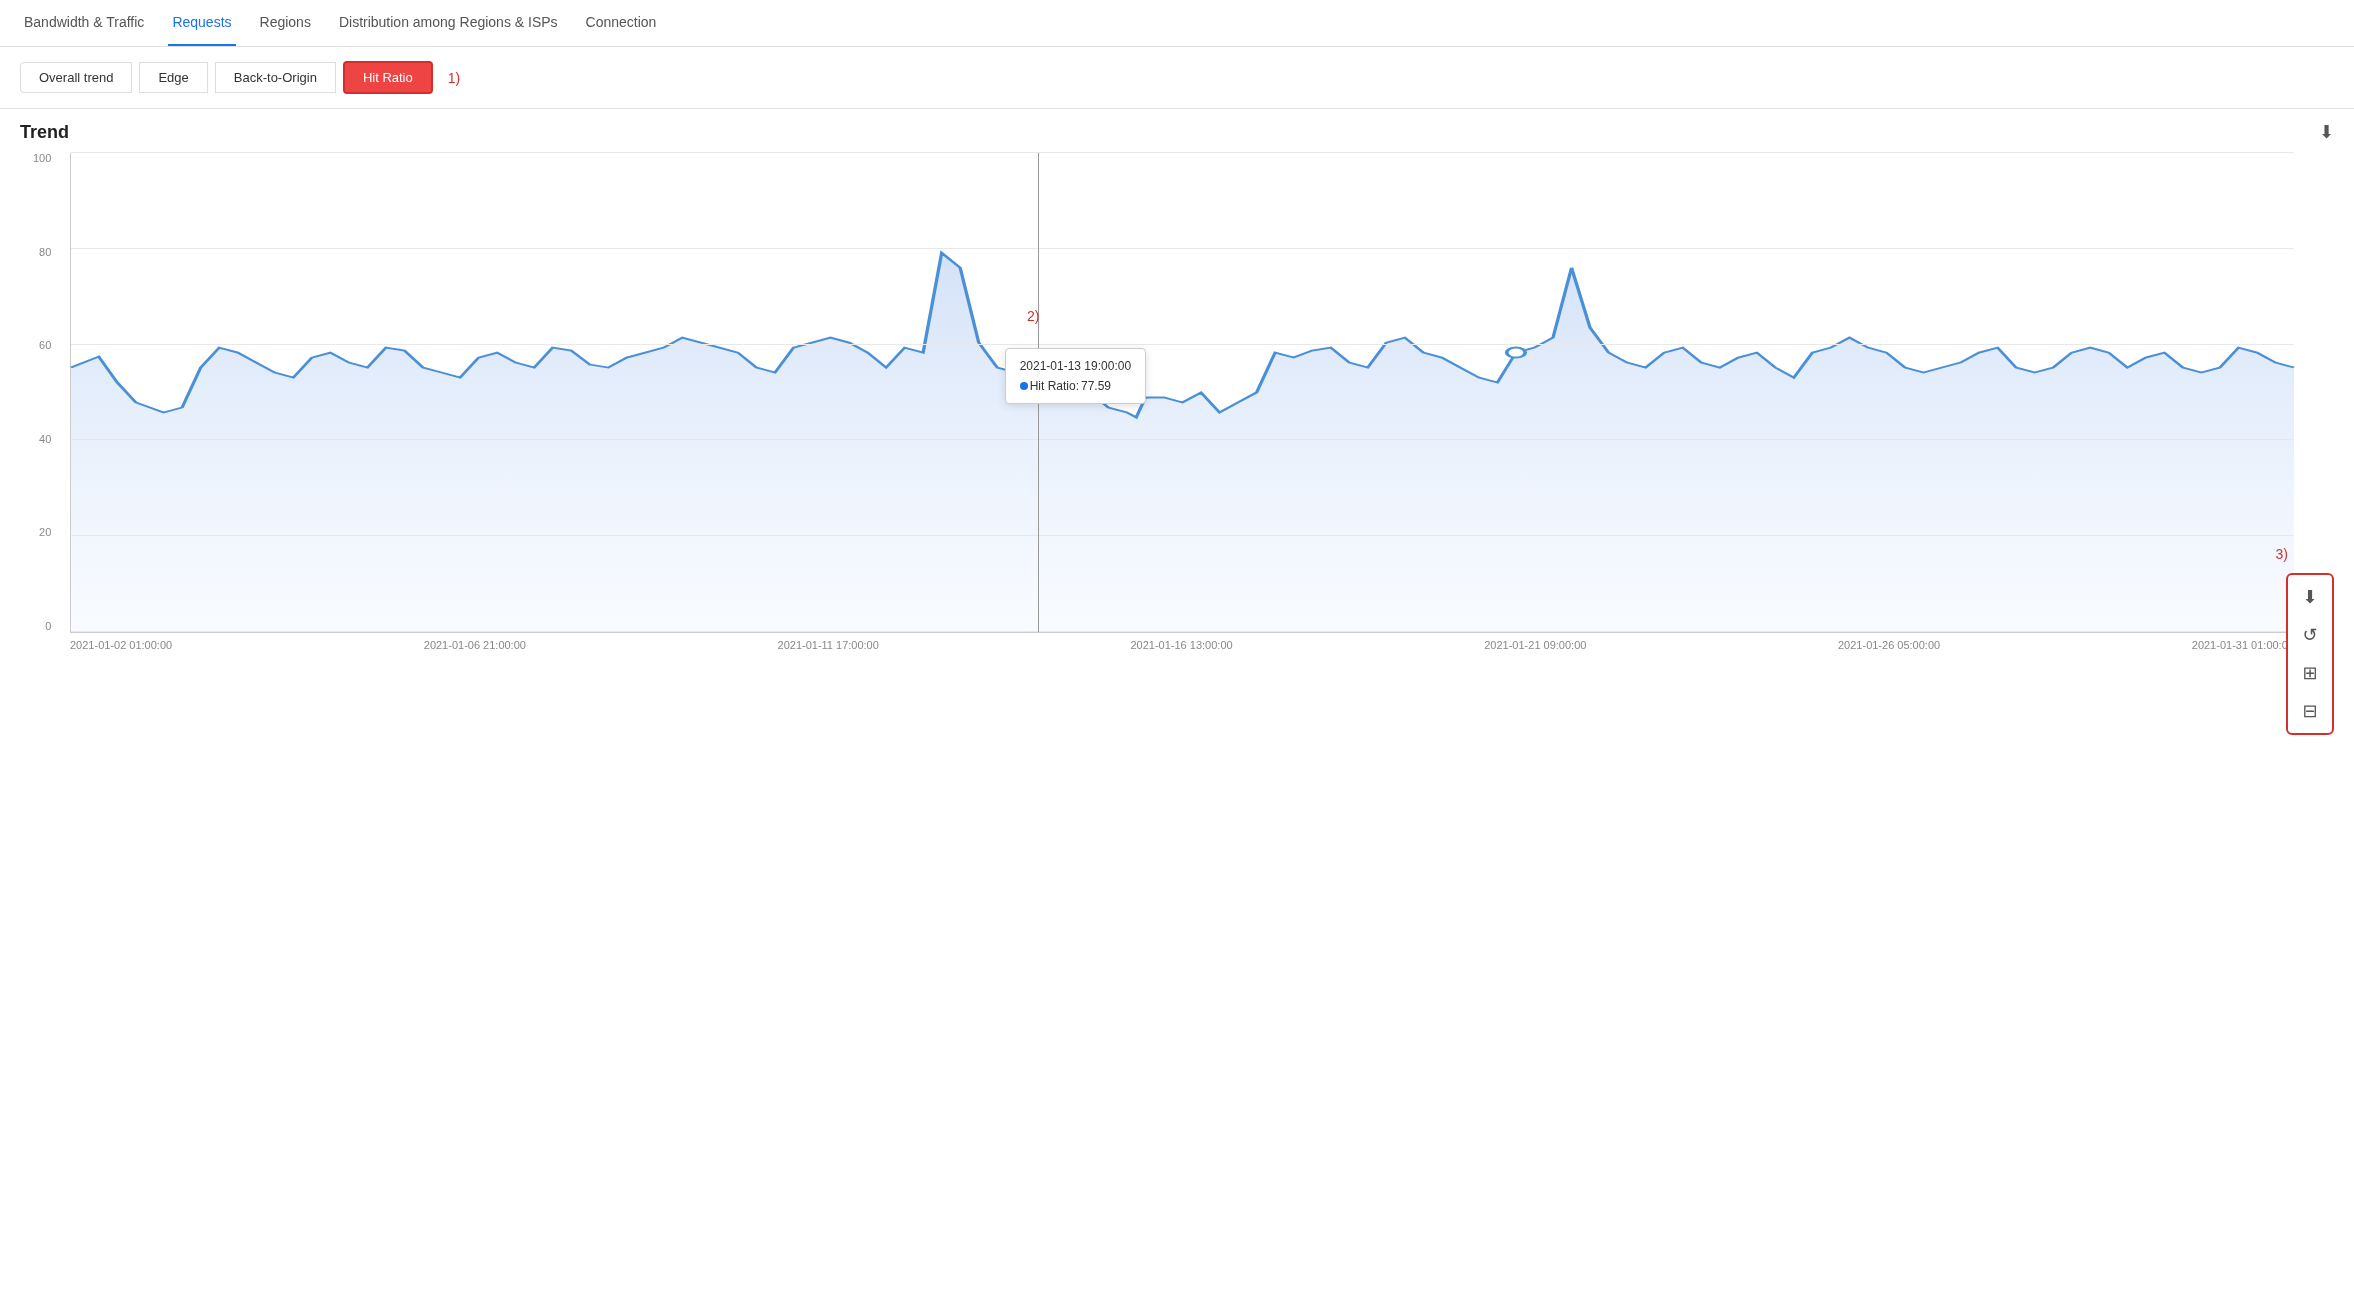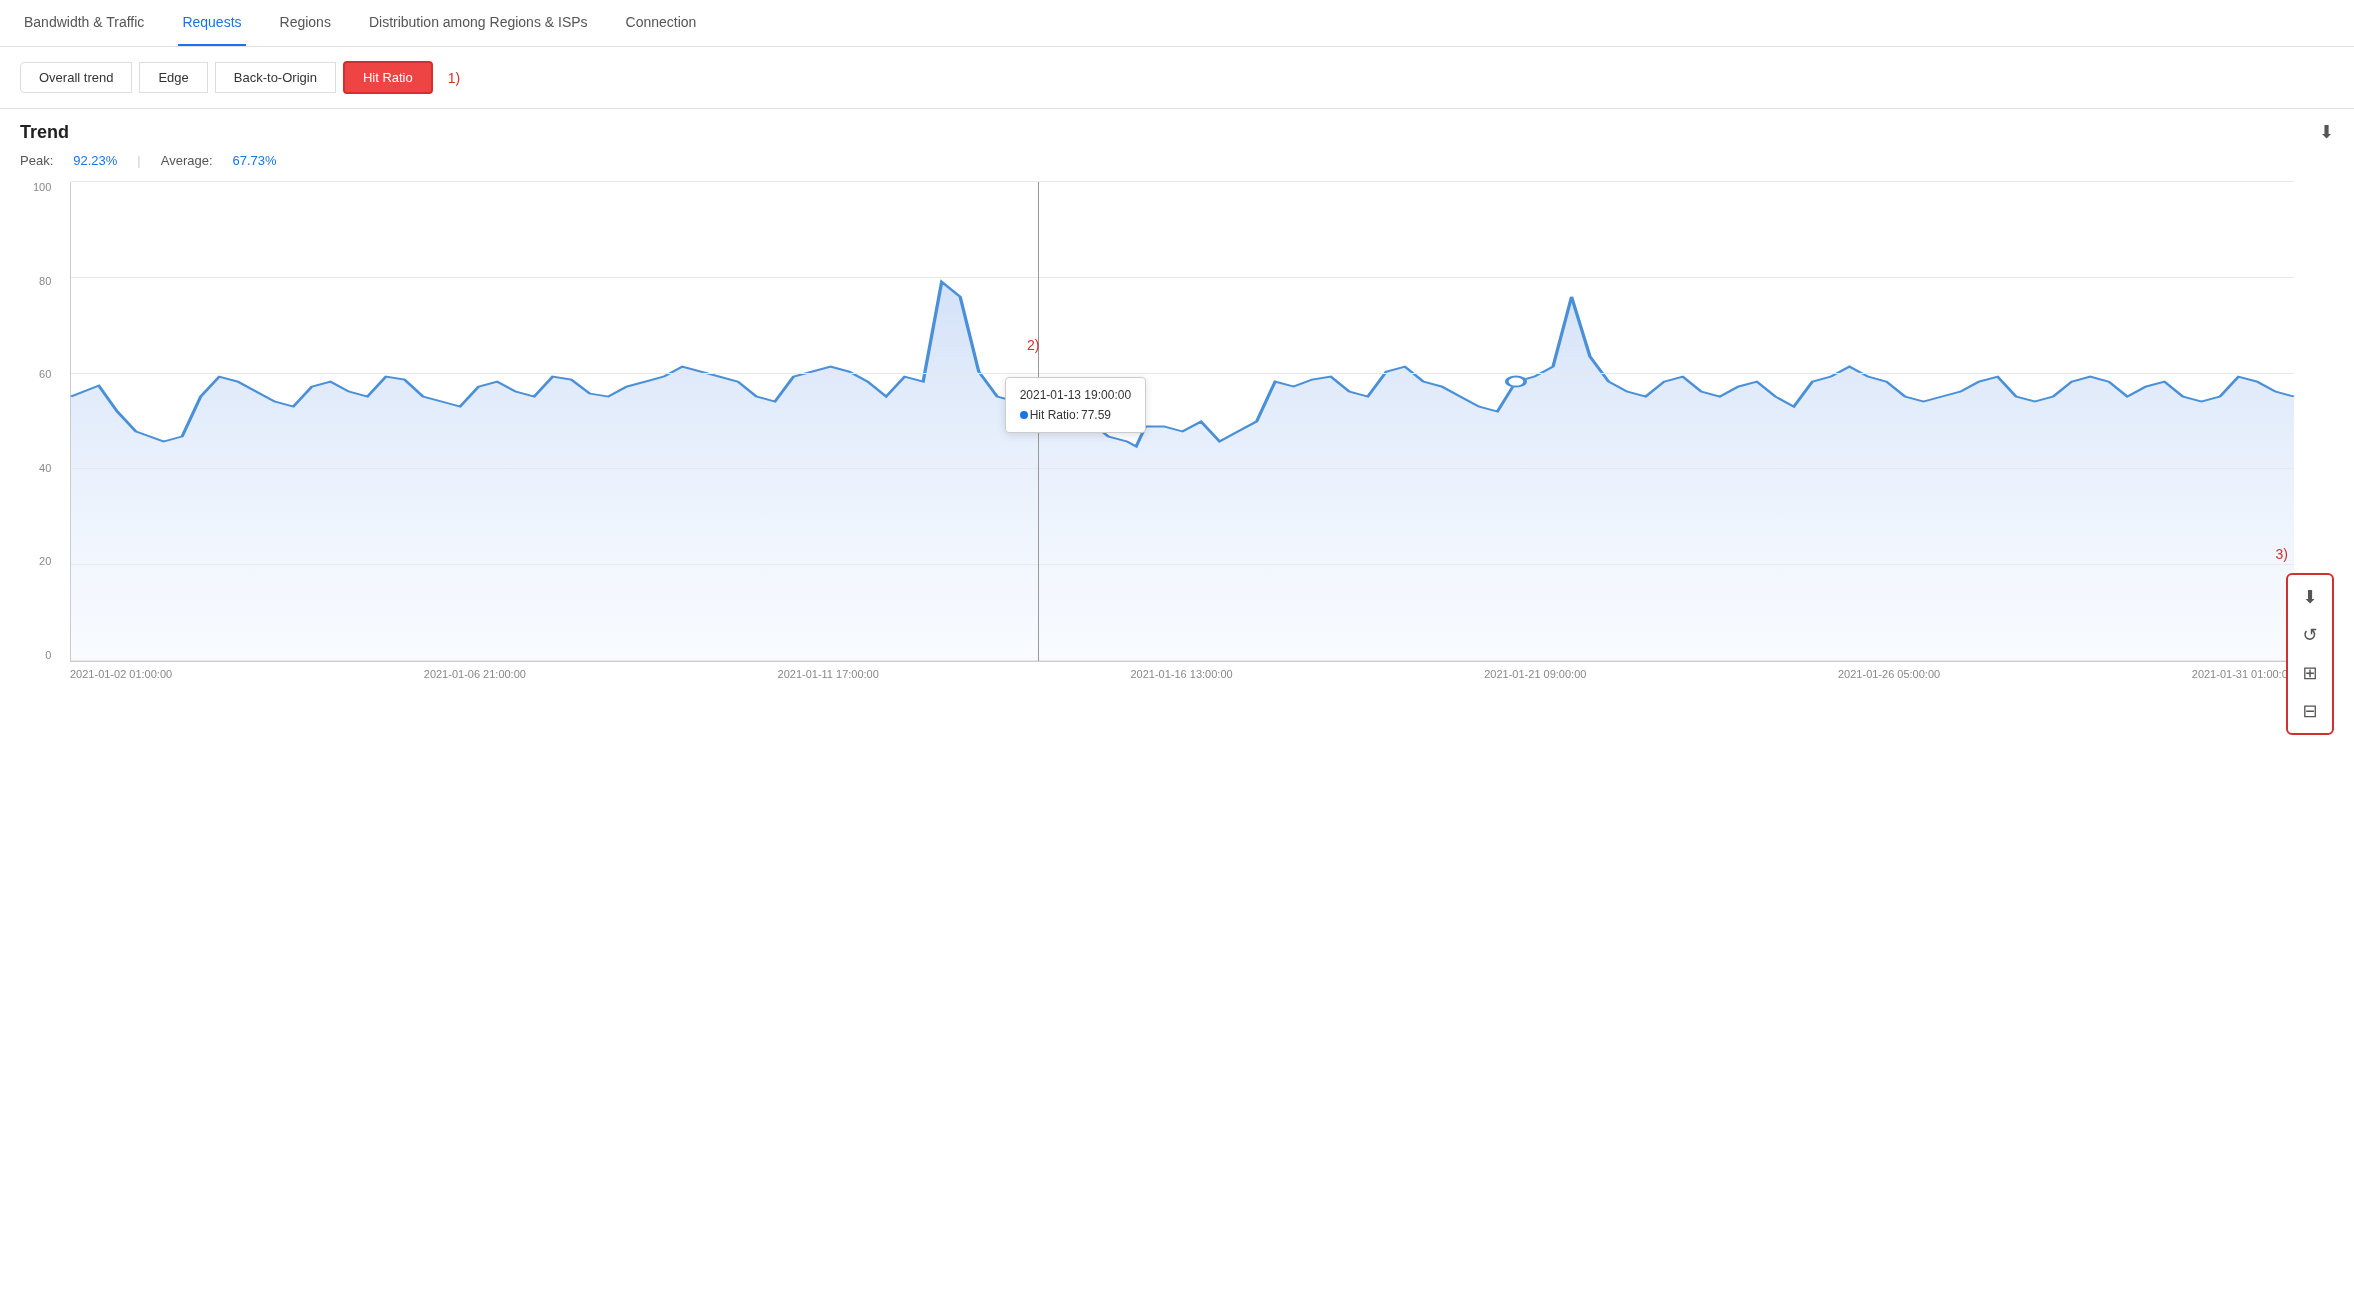--- a/index.html
+++ b/index.html
@@ -2,21 +2,21 @@
 <html><head>
   <meta charset="utf-8">
   <style>
     * { box-sizing: border-box; margin: 0; padding: 0; }
     body { font-family: -apple-system, BlinkMacSystemFont, 'Segoe UI', sans-serif; background: #fff; color: #333; font-size: 13px; }
 
     .top-nav {
       display: flex;
       border-bottom: 1px solid #e0e0e0;
       padding: 0 20px;
-      gap: 30px;
+      gap: 20px;
     }
     .top-nav-item {
       padding: 14px 4px;
       cursor: pointer;
       font-size: 14px;
       color: #555;
       border-bottom: 2px solid transparent;
       white-space: nowrap;
     }
     .top-nav-item.active {
@@ -236,27 +236,20 @@
   <div class="sub-tab active">Hit Ratio</div>
   <span class="annotation-label">1)</span>
 </div>
 
 <div class="section">
   <div class="section-header">
     <span class="section-title">Trend</span>
     <span class="download-icon">⬇</span>
   </div>
 
-  <div class="stats-row">
-    <span class="stat-item">Peak:</span>
-    <span class="stat-value">92.23%</span>
-    <span class="stat-divider">|</span>
-    <span class="stat-item">Average:</span>
-    <span class="stat-value">67.73%</span>
-  </div>
 
   <div style="padding-left: 50px; padding-right: 40px; position: relative;">
     <div class="chart-area">
       
       <div class="y-axis">
         <span class="y-label">0</span>
         <span class="y-label">20</span>
         <span class="y-label">40</span>
         <span class="y-label">60</span>
         <span class="y-label">80</span>

